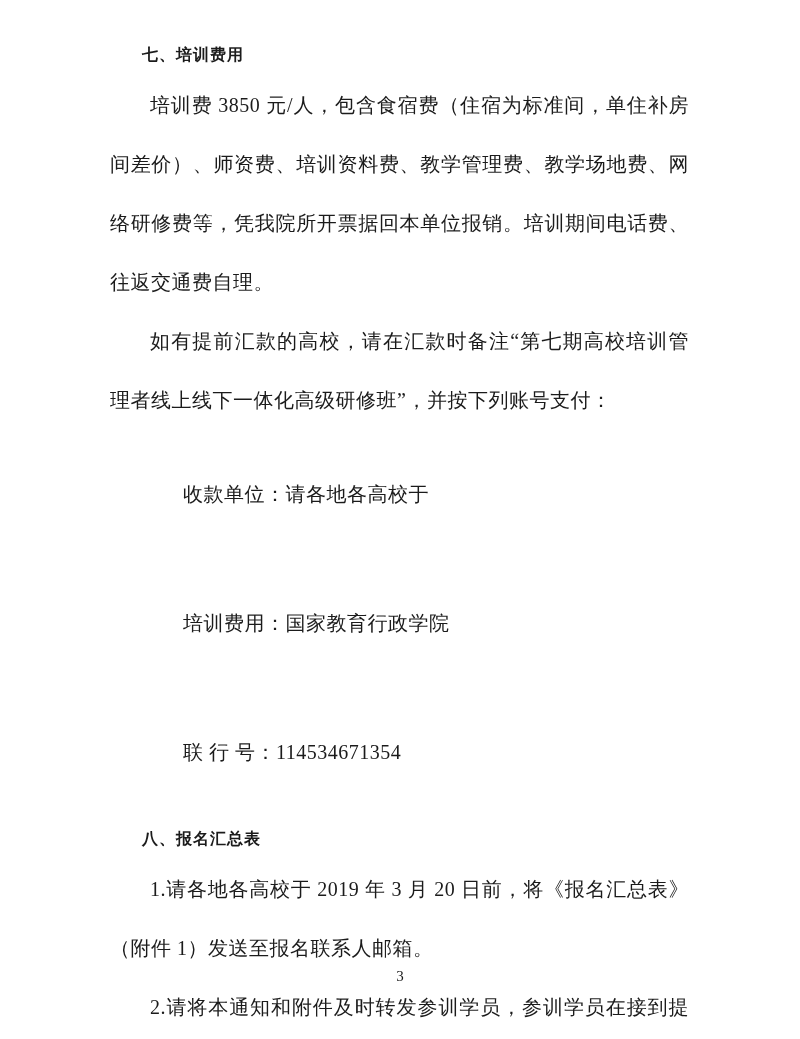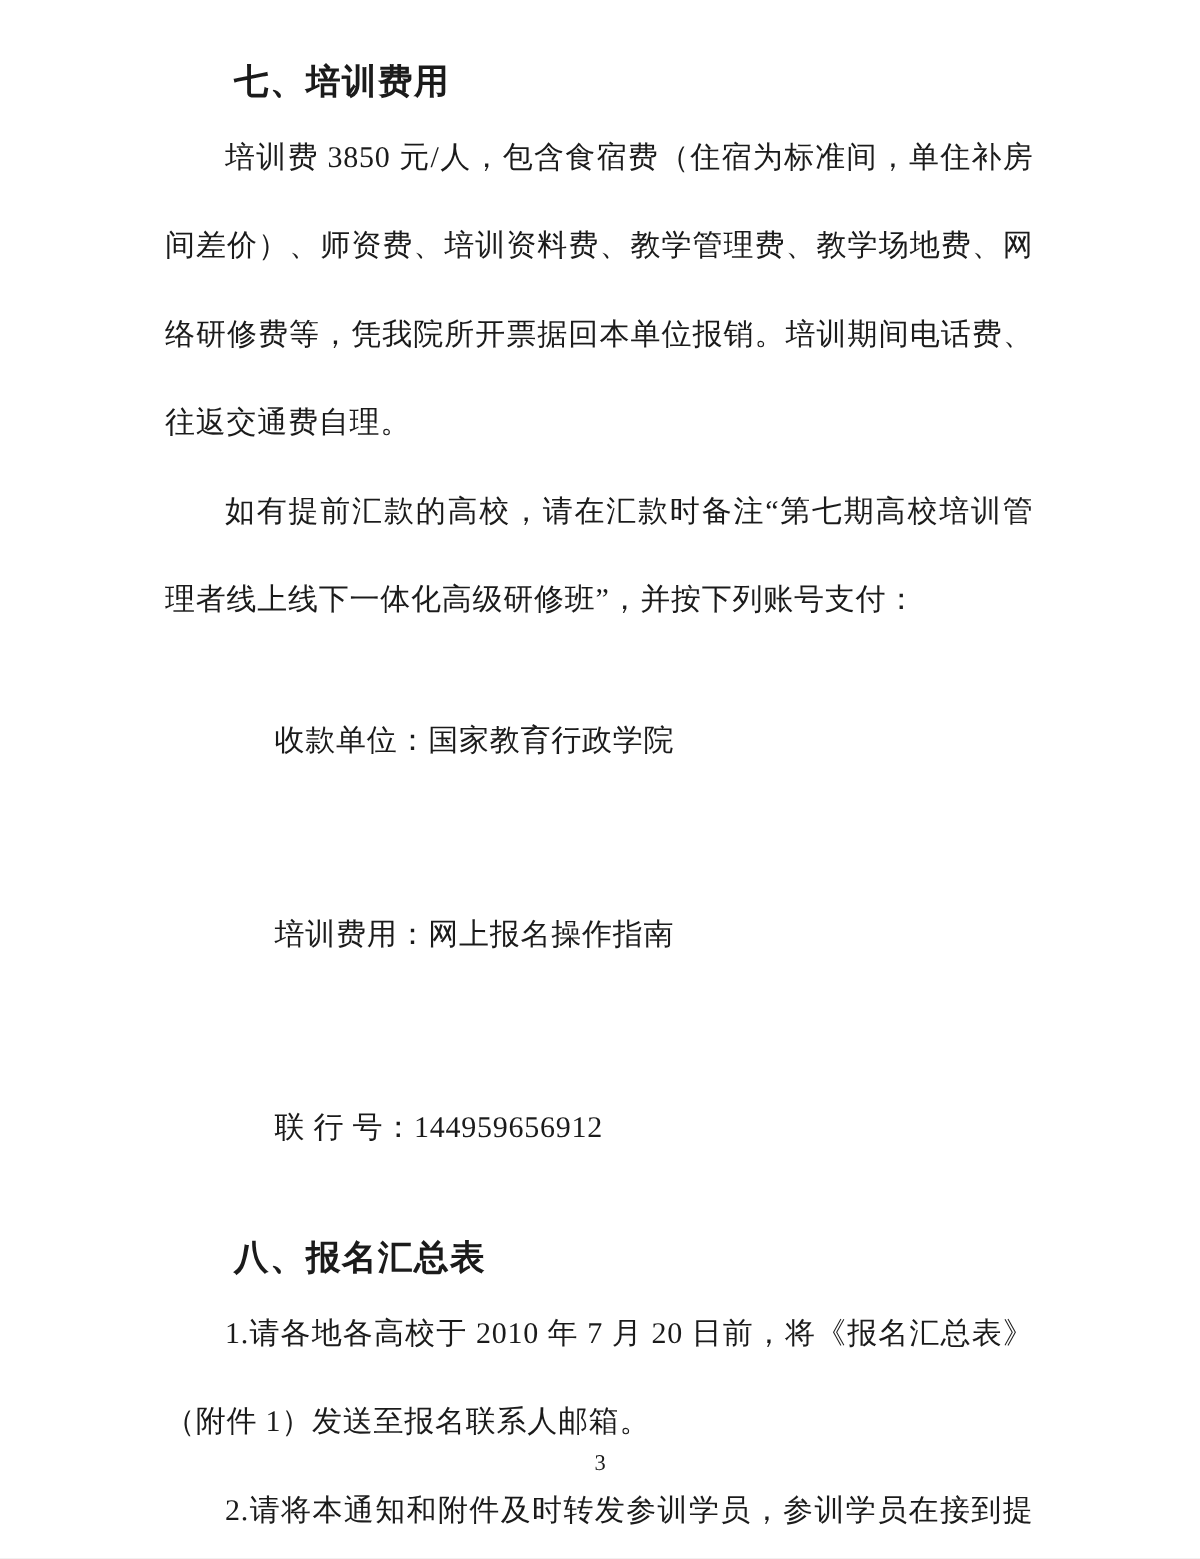--- a/index.html
+++ b/index.html
@@ -20,21 +20,21 @@
   }
   .doc {
     position: absolute;
     top: 33px;
     left: 110px;
     width: 579px;
   }
   .heading {
     font-family: "Liberation Sans", "DejaVu Sans", sans-serif;
     font-weight: bold;
-    font-size: 23px;
+    font-size: 16px;
     line-height: 43px;
     text-indent: 2em;
     margin: 0;
     letter-spacing: 1px;
   }
   .para {
     margin: 0;
     line-height: 59px;
     text-indent: 2em;
     text-align: justify;
@@ -66,34 +66,34 @@
 <div class="page">
   <div class="doc">
 
     <h2 class="heading">七、培训费用</h2>
 
     <p class="para">培训费 3850 元/人，包含食宿费（住宿为标准间，单住补房间差价）、师资费、培训资料费、教学管理费、教学场地费、网络研修费等，凭我院所开票据回本单位报销。培训期间电话费、往返交通费自理。</p>
 
     <p class="para">如有提前汇款的高校，请在汇款时备注“第七期高校培训管理者线上线下一体化高级研修班”，并按下列账号支付：</p>
 
     <div class="detail-line">
-      <span class="detail-label">收款单位：</span><span class="detail-value">国家教育行政学院</span>
+      <span class="detail-label">收款单位：</span><span class="detail-value">请各地各高校于</span>
     </div>
 
     <div class="detail-line">
-      <span class="detail-label">培训费用：</span><span class="detail-value">网上报名操作指南</span>
+      <span class="detail-label">培训费用：</span><span class="detail-value">国家教育行政学院</span>
     </div>
 
 
     <div class="detail-line">
-      <span class="detail-label">联 行 号：</span><span class="detail-value">144959656912</span>
+      <span class="detail-label">联 行 号：</span><span class="detail-value">114534671354</span>
     </div>
 
     <h2 class="heading">八、报名汇总表</h2>
 
-    <p class="para">1.请各地各高校于 2010 年 7 月 20 日前，将《报名汇总表》（附件 1）发送至报名联系人邮箱。</p>
+    <p class="para">1.请各地各高校于 2019 年 3 月 20 日前，将《报名汇总表》（附件 1）发送至报名联系人邮箱。</p>
 
     <p class="para">2.请将本通知和附件及时转发参训学员，参训学员在接到提醒网上报名的短信后，于 2019 年 7 月 28 日前按照《网上报名操作指南》（附件 2）进行网上《学员情况登记表》填报；并将《学员情况登记表》下载打印，所在单位签署意见并盖章、贴好照片后于报到时交签到处。</p>
 
   </div>
 
   <div class="page-number">3</div>
 </div>
 
 </body></html>

